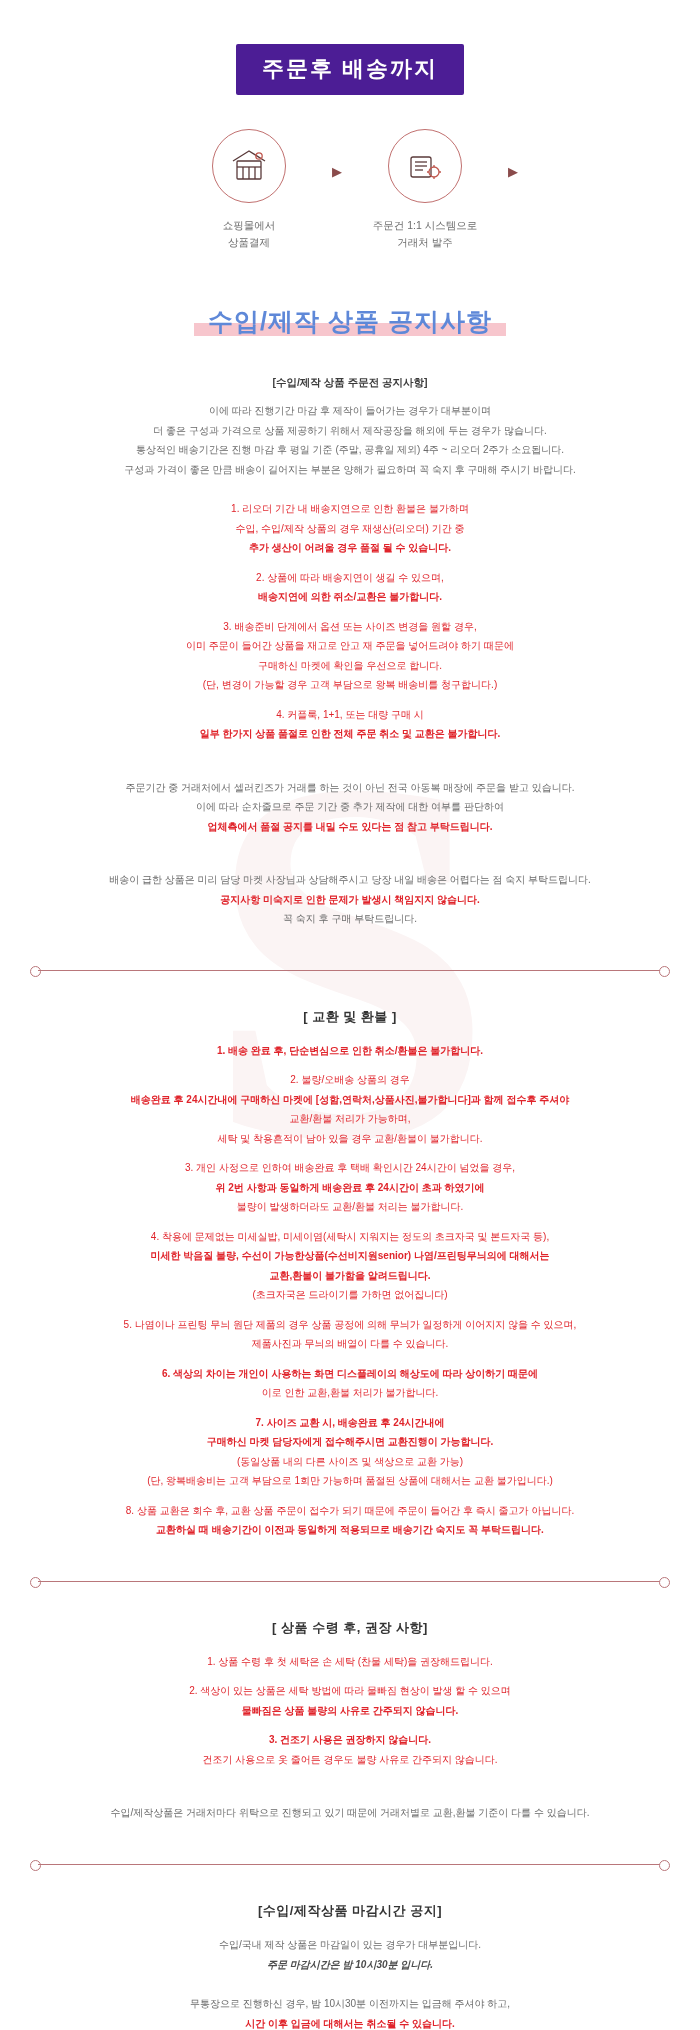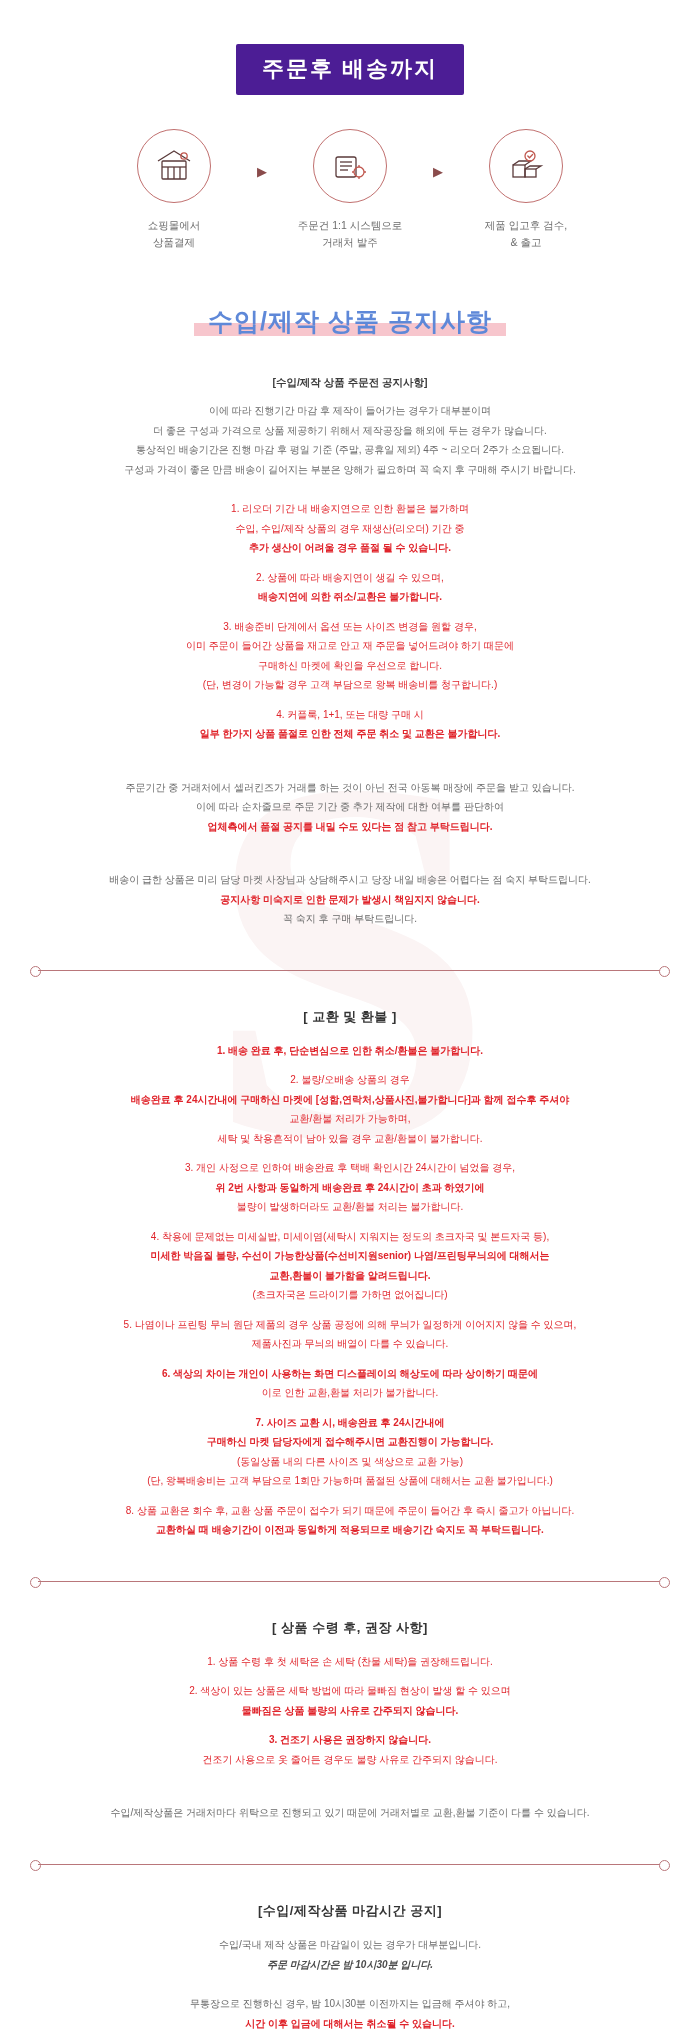--- a/index.html
+++ b/index.html
@@ -213,34 +213,20 @@
             <circle cx="29" cy="25" r="5" stroke="#c0584f"></circle>
             <path d="M29 20 v-2 M29 30 v2 M24 25 h-2 M34 25 h2" stroke="#c0584f"></path>
           </svg>
         </div>
         <div class="step-label">주문건 1:1 시스템으로
 거래처 발주</div>
       </div>
 
       <div class="arrow">▶</div>
 
-      <div class="step">
-        <div class="circle">
-          <svg width="40" height="38" viewBox="0 0 40 38" fill="none" stroke="#5a3a3a" stroke-width="1.3">
-            <rect x="7" y="18" width="12" height="12"></rect>
-            <path d="M7 18 l6 -4 l12 0 l-6 4"></path>
-            <rect x="19" y="22" width="11" height="8"></rect>
-            <path d="M19 22 l5 -3 h11 l-5 3"></path>
-            <circle cx="24" cy="9" r="5" stroke="#c0584f"></circle>
-            <path d="M21.8 9 l1.7 1.8 l3.1 -3.3" stroke="#c0584f" stroke-linecap="round"></path>
-          </svg>
-        </div>
-        <div class="step-label">제품 입고후 검수,
-&amp; 출고</div>
-      </div>
 
     </div>
 
     <div class="sect-title-wrap">
       <div class="sect-title">수입/제작 상품 공지사항</div>
     </div>
 
     <div class="block">
       <div class="head">[수입/제작 상품 주문전 공지사항]</div>
 

